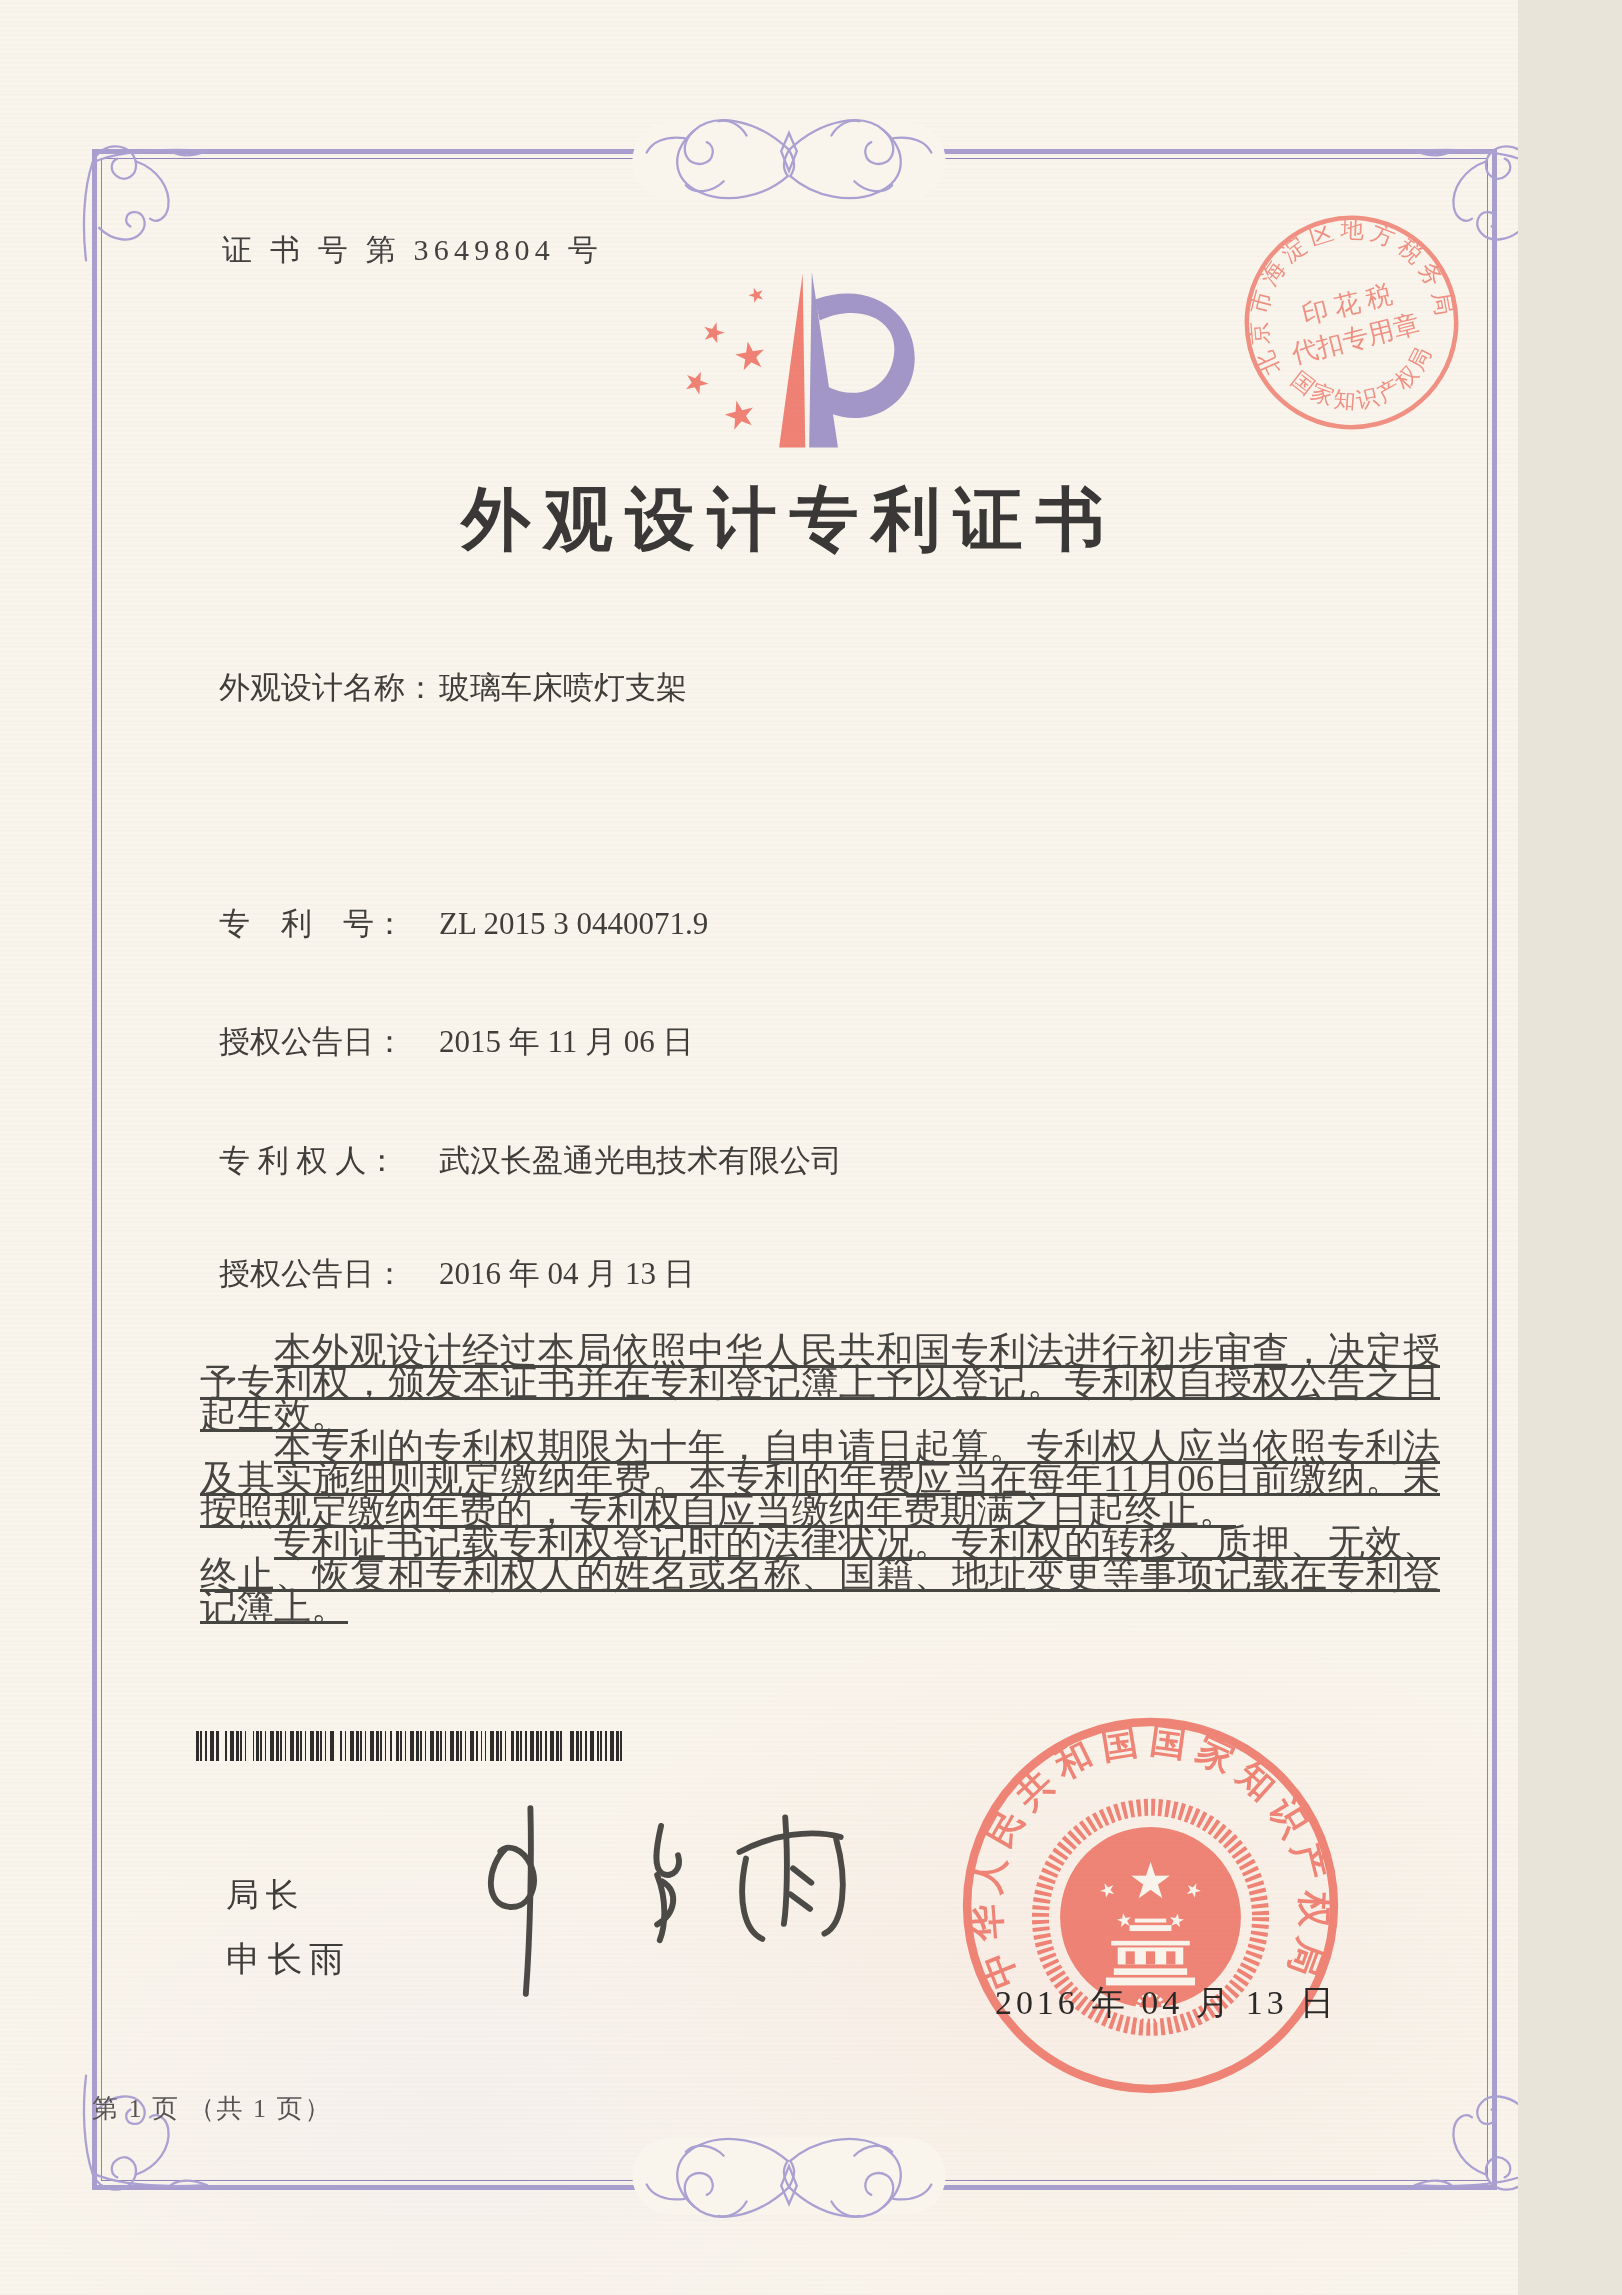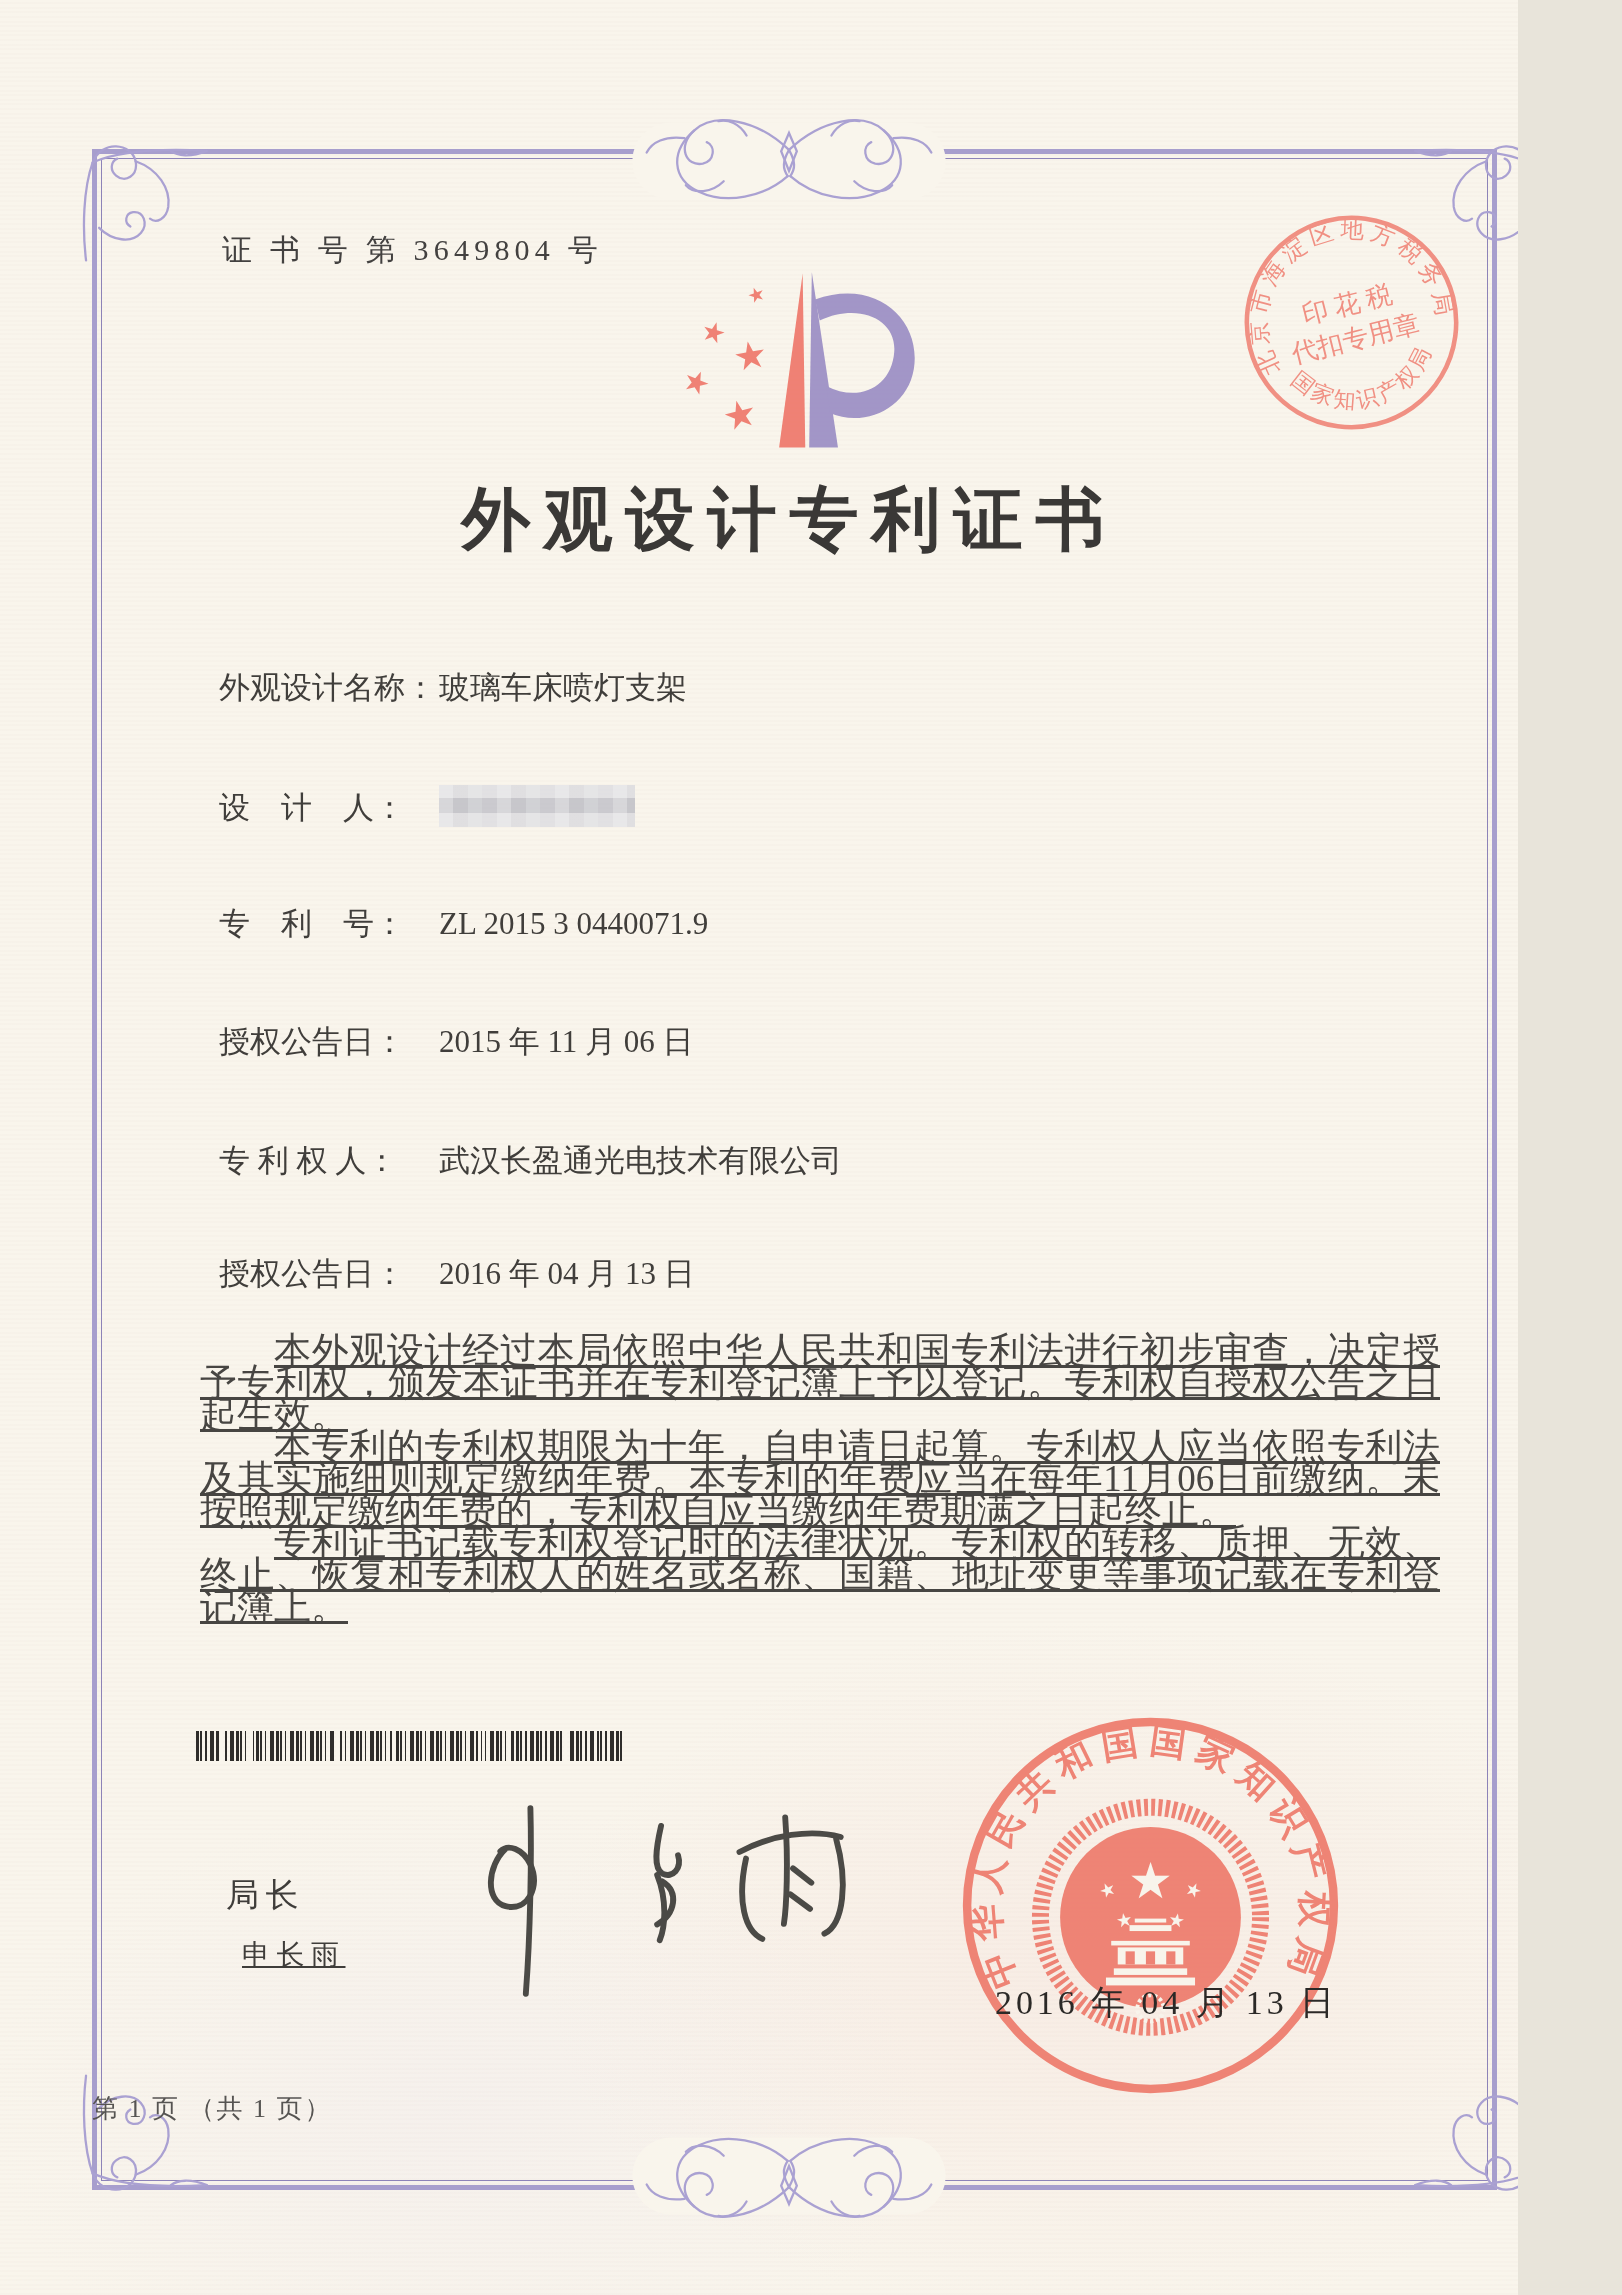--- a/index.html
+++ b/index.html
@@ -25,21 +25,21 @@
       repeating-linear-gradient(0deg, rgba(255,255,255,.45) 0 14.4px, rgba(255,255,255,0) 14.4px 29px),
       repeating-linear-gradient(90deg,#d2d2d7 0 14.4px,#bfbfc6 14.4px 29px,#cbccd2 29px 43px,#c3c3ca 43px 58px);}
   .bodytext{position:absolute;left:200px;top:1335px;width:1240px;font-size:37px;line-height:32px;
             text-align:justify;color:#474542;text-decoration:underline;}
   .bodytext p{margin:0;text-indent:2em;}
   .barcode{position:absolute;left:196px;top:1731px;width:427px;height:30px;
     background-image:
       repeating-linear-gradient(90deg, transparent 0 24px, #f9f5ec 24px 27px, transparent 27px 54px, #f9f5ec 54px 57px, transparent 57px 86px),
       repeating-linear-gradient(90deg, #2f2d2b 0 2.6px, transparent 2.6px 3.9px, #2f2d2b 3.9px 5.9px, transparent 5.9px 9.2px, #2f2d2b 9.2px 10.5px, transparent 10.5px 14.4px, #2f2d2b 14.4px 18.3px, transparent 18.3px 20px);}
   .officer-title{position:absolute;left:226px;top:1873px;font-size:33px;letter-spacing:6.5px;}
-  .officer-name{position:absolute;left:242px;top:1936px;font-size:28px;letter-spacing:6.5px;text-decoration:underline;}
+  .officer-name{position:absolute;left:226px;top:1936px;font-size:35px;letter-spacing:6.5px;}
   .seal-date{position:absolute;left:995px;top:1980px;font-size:34px;letter-spacing:3.9px;color:#2b2927;z-index:6;}
   .footer{position:absolute;left:92px;top:2091px;width:1395px;text-align:left;font-size:26px;
           letter-spacing:2px;color:#565452;}
   .abs{position:absolute;}
   .seal{opacity:.93;}
 </style>
 </head>
 <body>
 
 <div class="page">
@@ -119,23 +119,20 @@
       <textPath href="#taxBottom">国家知识产权局</textPath>
     </text>
     <text x="175" y="160" fill="#f0897c" font-size="40" text-anchor="middle">印 花 税</text>
     <text x="175" y="214" fill="#f0897c" font-size="40" text-anchor="middle">代扣专用章</text>
   </svg>
 
   <div class="title">外观设计专利证书</div>
 
   <div class="field" style="top:667px">
     <span class="flabel">外观设计名称：</span><span>玻璃车床喷灯支架</span>
-  </div>
-  <div class="field" style="top:785px">
-    <span class="flabel">设　计　人：</span><span class="redact"></span>
   </div>
   <div class="field" style="top:903px">
     <span class="flabel">专　利　号：</span><span>ZL 2015 3 0440071.9</span>
   </div>
   <div class="field" style="top:1021px">
     <span class="flabel">授权公告日：</span><span>2015 年 11 月 06 日</span>
   </div>
   <div class="field" style="top:1140px">
     <span class="flabel">专 利 权 人：</span><span>武汉长盈通光电技术有限公司</span>
   </div>

